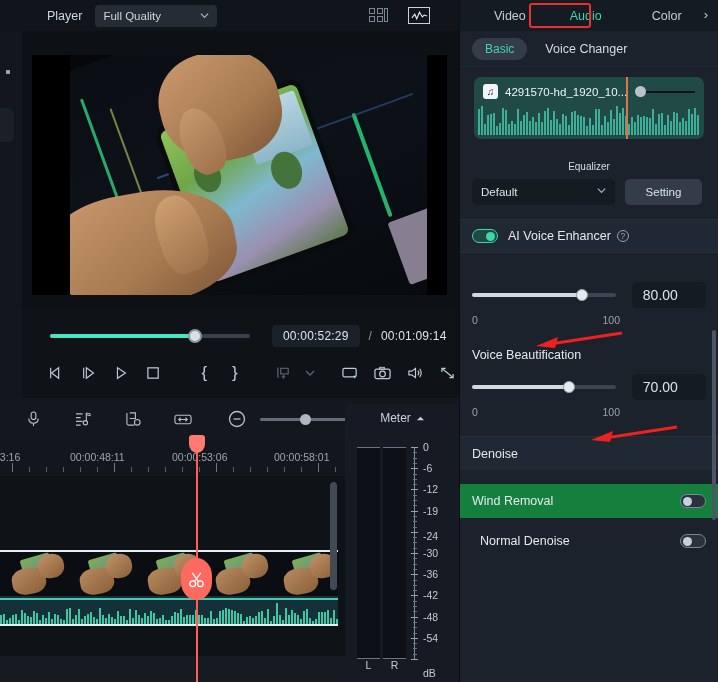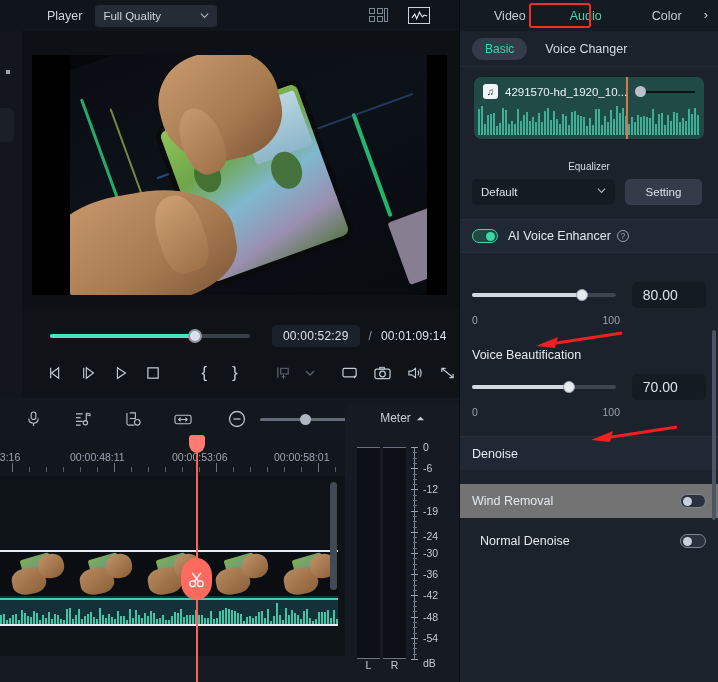--- a/index.html
+++ b/index.html
@@ -645,21 +645,21 @@
               <div class="mt-lbl" style="top: 179.6px;">-48</div>
               <div class="mt-tick minor" style="top: 184.9px;"></div>
               <div class="mt-tick minor" style="top: 190.2px;"></div>
               <div class="mt-tick minor" style="top: 195.5px;"></div>
               <div class="mt-tick" style="top: 200.8px;"></div>
               <div class="mt-lbl" style="top: 200.8px;">-54</div>
               <div class="mt-tick minor" style="top: 206.1px;"></div>
               <div class="mt-tick minor" style="top: 211.4px;"></div>
               <div class="mt-tick minor" style="top: 216.7px;"></div>
               <div class="mt-tick" style="top: 222px;"></div>
-              <div class="mt-lbl" style="top: 226px; text-align: center;">dB</div>
+              <div class="mt-lbl" style="top: 236px; text-align: center;">dB</div>
             </div>
         </div>
         <div class="mt-lr">
           <span>L</span>
           <span>R</span>
         </div>
       </div>
     </div>
   </div>
 
@@ -828,21 +828,21 @@
     </div>
 
     <div style="height:18px"></div>
 
     <div class="sec-hd">
       <div class="t">Denoise</div>
     </div>
 
     <div style="height:14px"></div>
 
-    <div class="toggle-row" style="background:#737373;border:none;justify-content:space-between;">
+    <div class="toggle-row" style="background:#15803d;border:none;justify-content:space-between;">
       <div class="t" style="margin-left:0">Wind Removal</div>
       <div class="sw off">
           <i></i>
         </div>
     </div>
 
     <div style="height:6px"></div>
 
     <div class="toggle-row" style="background:#1b222c;border:none;justify-content:space-between;">
       <div class="t" style="margin-left:8px">Normal Denoise</div>

